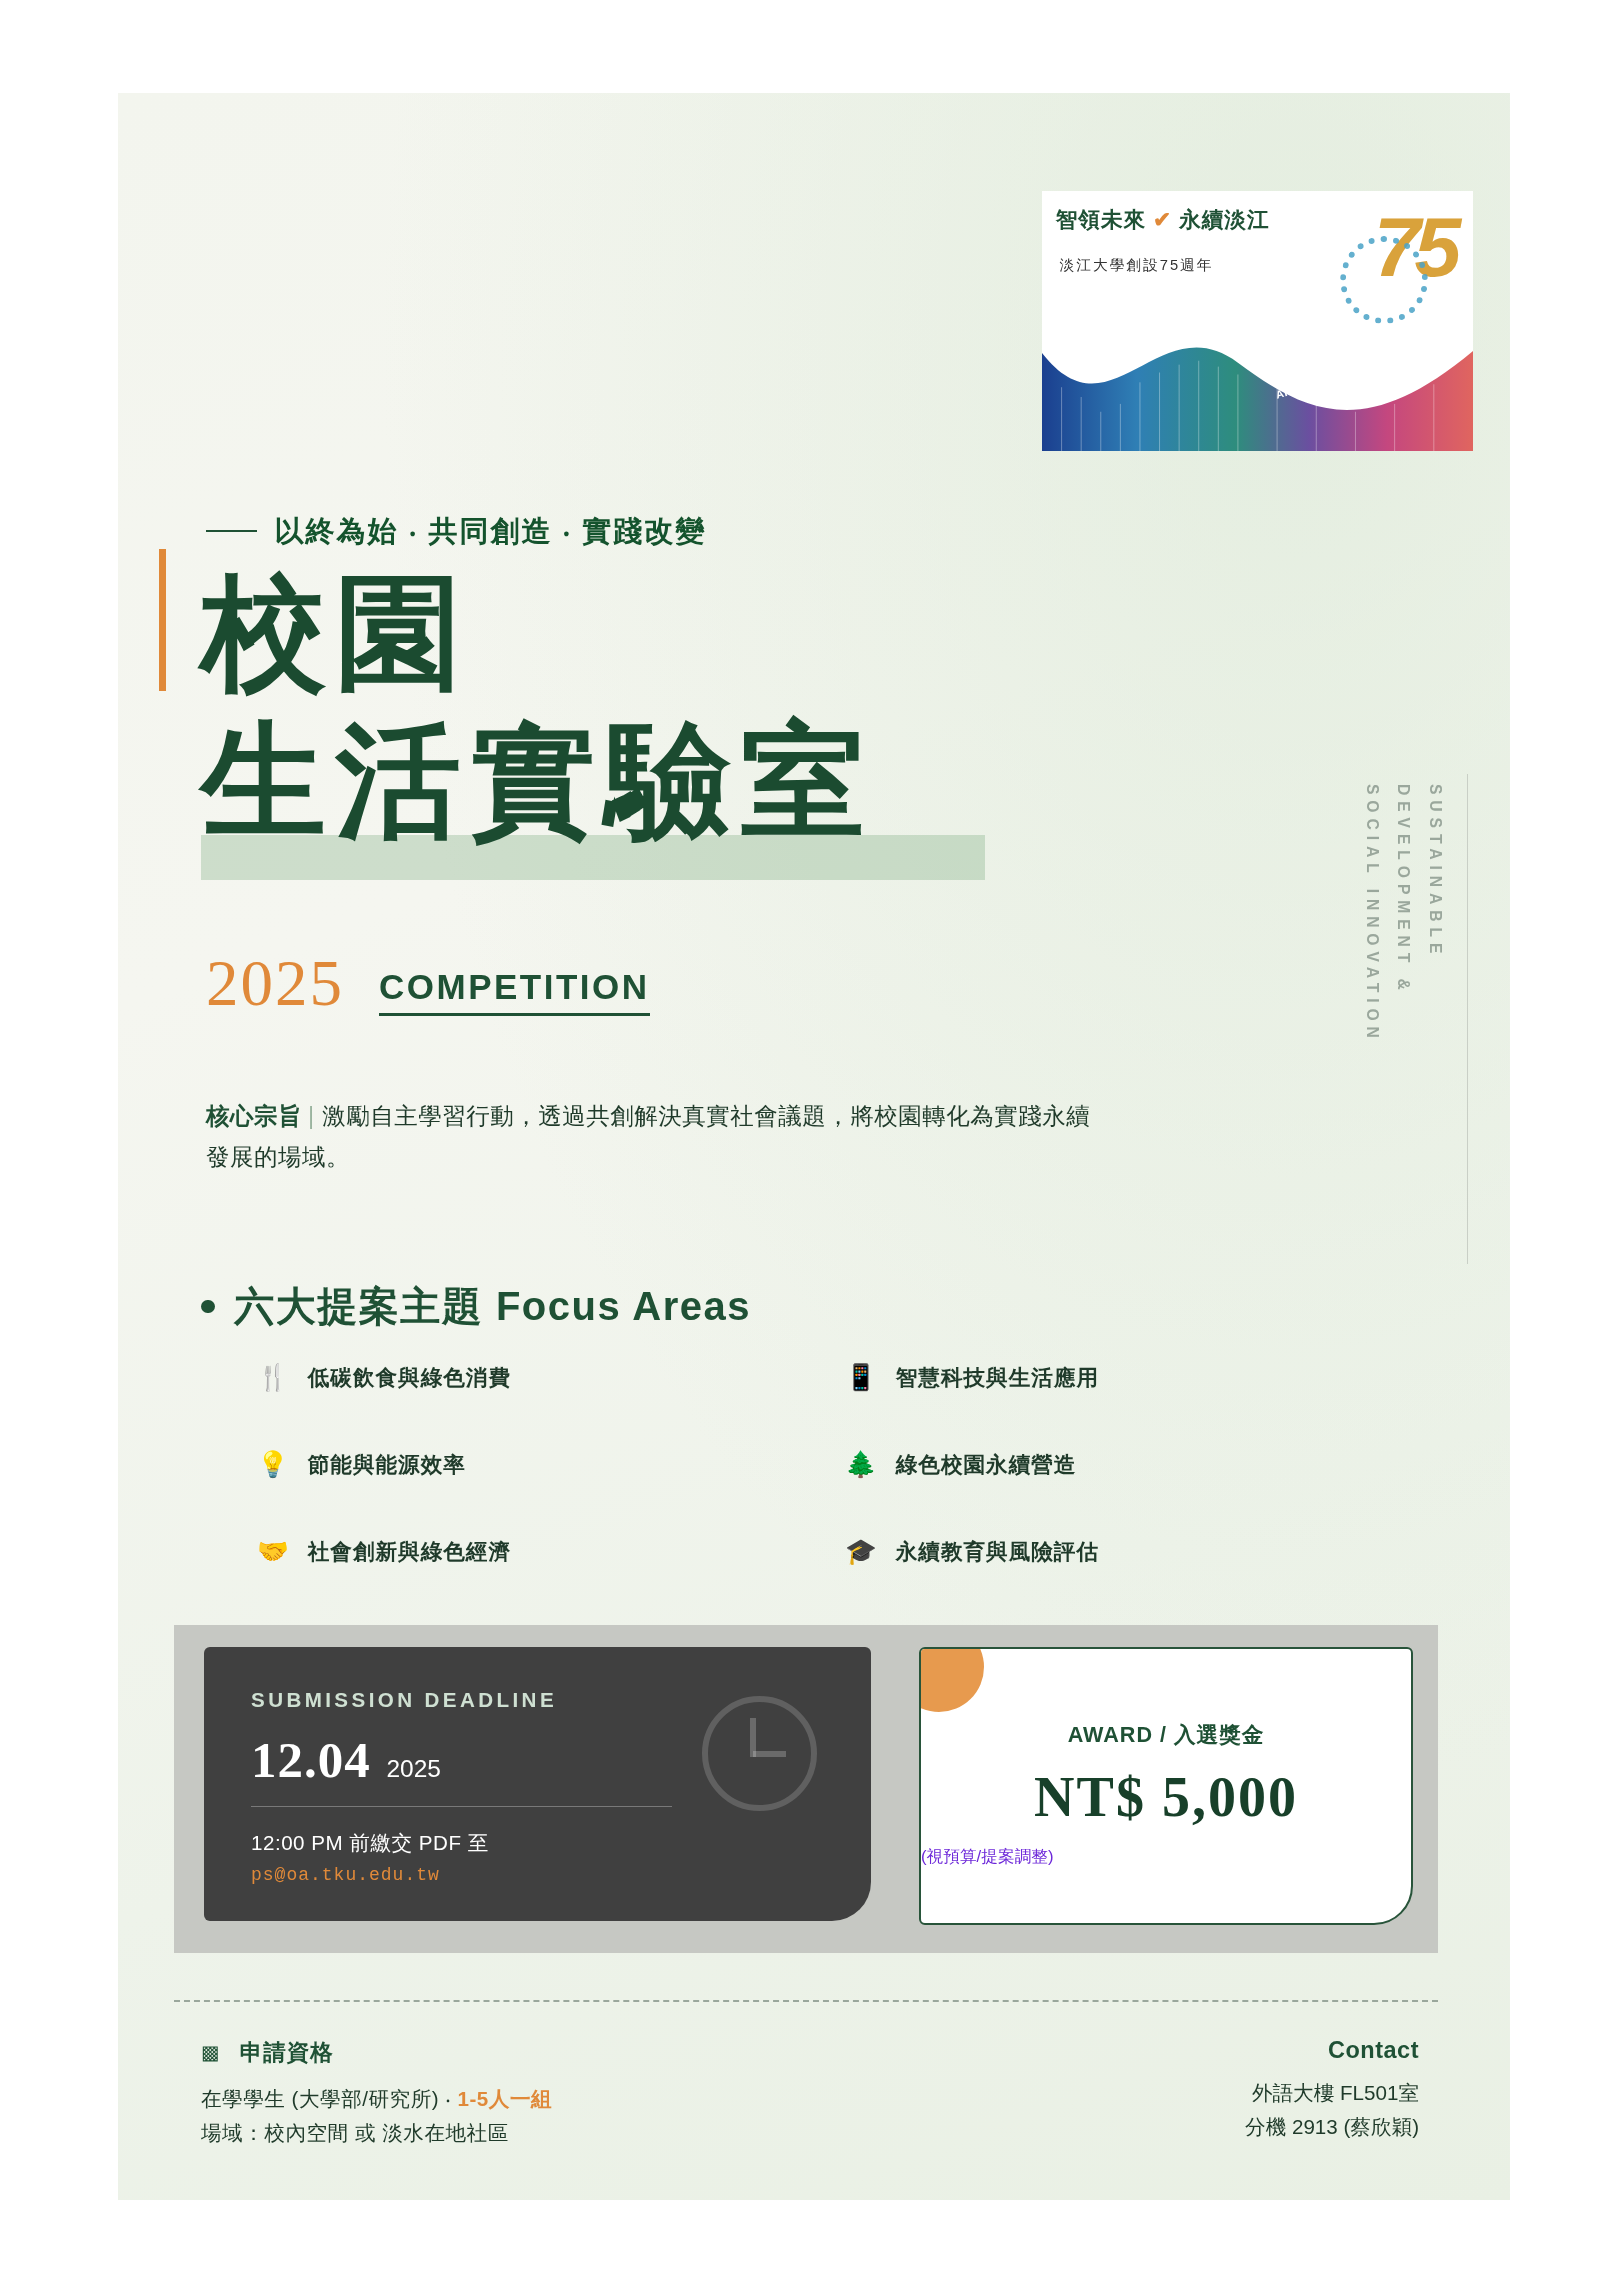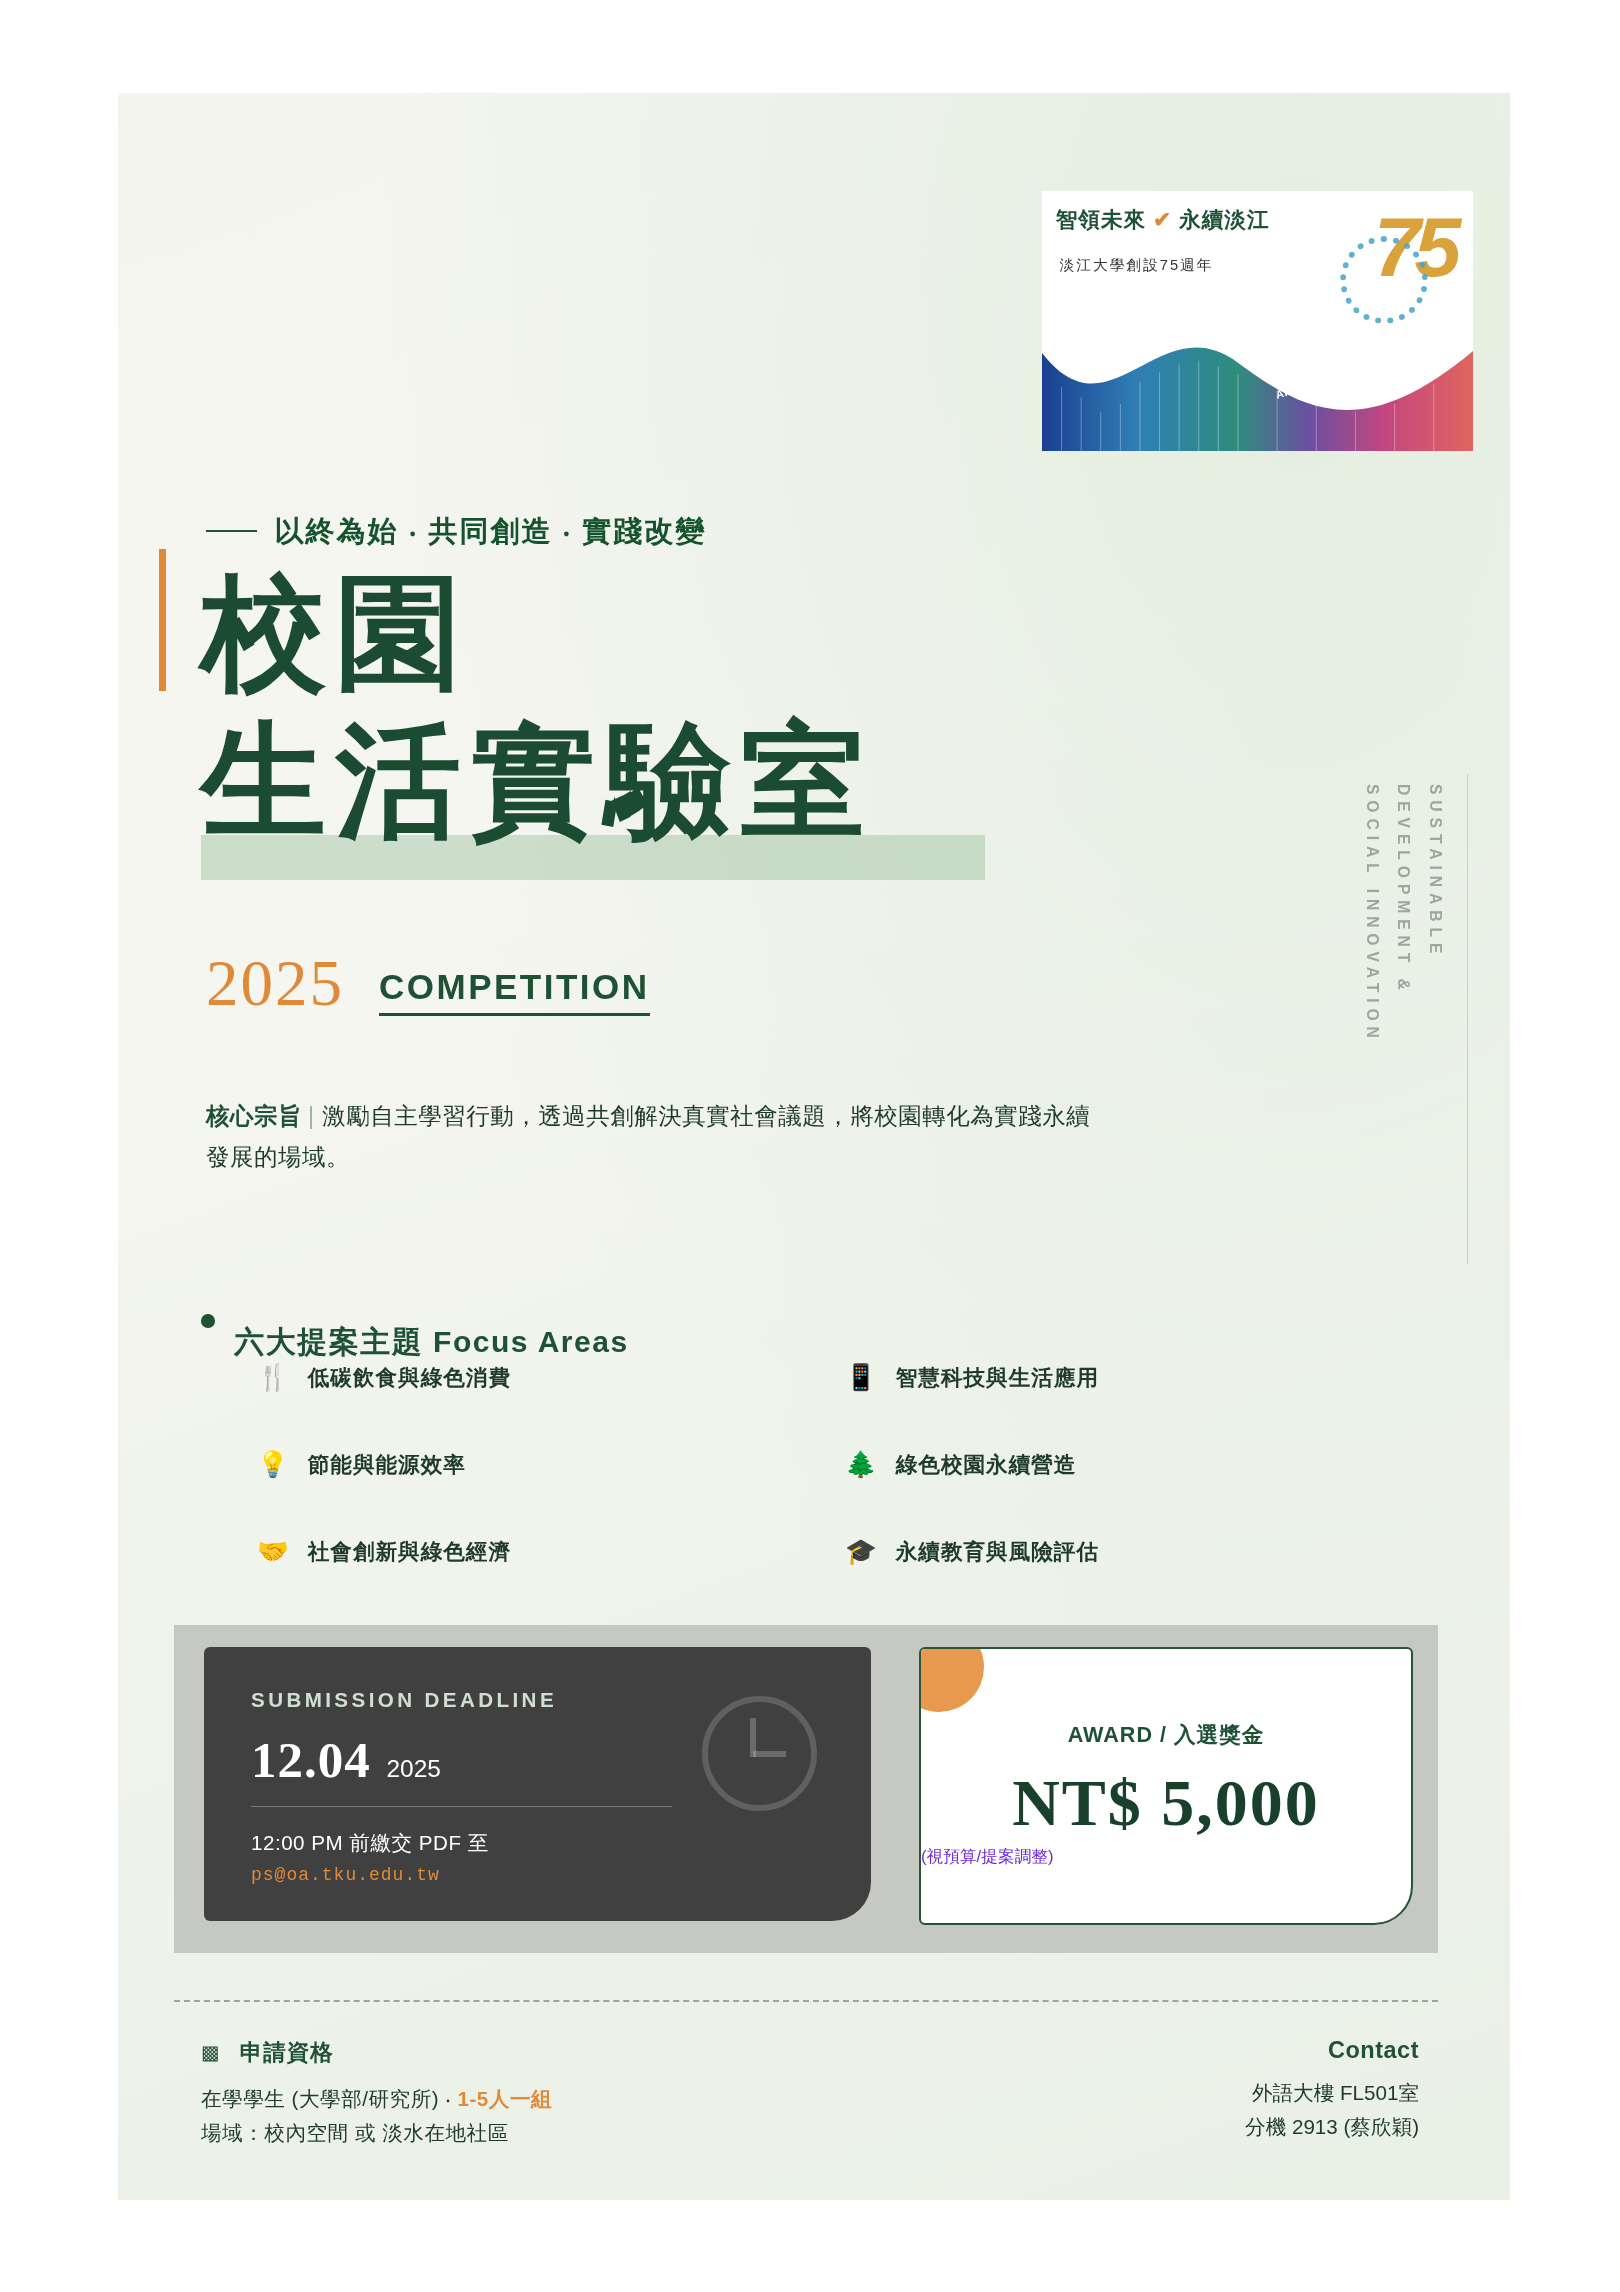--- a/index.html
+++ b/index.html
@@ -259,25 +259,24 @@
     align-items: center;
   }
   .focus-dot {
     width: 13.7px;
     height: 13.7px;
     border-radius: 50%;
     background: #1f5135;
     margin-right: 19.6px;
   }
   .focus-head .t {
-    font-size: 30px;
+    font-size: 40px;
     font-weight: bold;
     color: #1f5135;
     letter-spacing: 1.5px;
-    margin-top: 43px;
   }
 
   .focus-grid {
     position: absolute;
     left: 255px;
     top: 1362px;
     width: 1098px;
     display: grid;
     grid-template-columns: 588px 510px;
     grid-row-gap: 57px;
@@ -419,21 +418,21 @@
     color: #1f5135;
     letter-spacing: 1px;
   }
   .award-amount {
     position: absolute;
     left: 0;
     right: 0;
     top: 116px;
     text-align: center;
     font-family: "Liberation Serif", serif;
-    font-size: 66px;
+    font-size: 56px;
     font-weight: bold;
     color: #18402a;
     letter-spacing: 2px;
   }
   .award-note {
     position: absolute;
     left: 0;
     right: 0;
     top: 196px;
     text-align: left;

